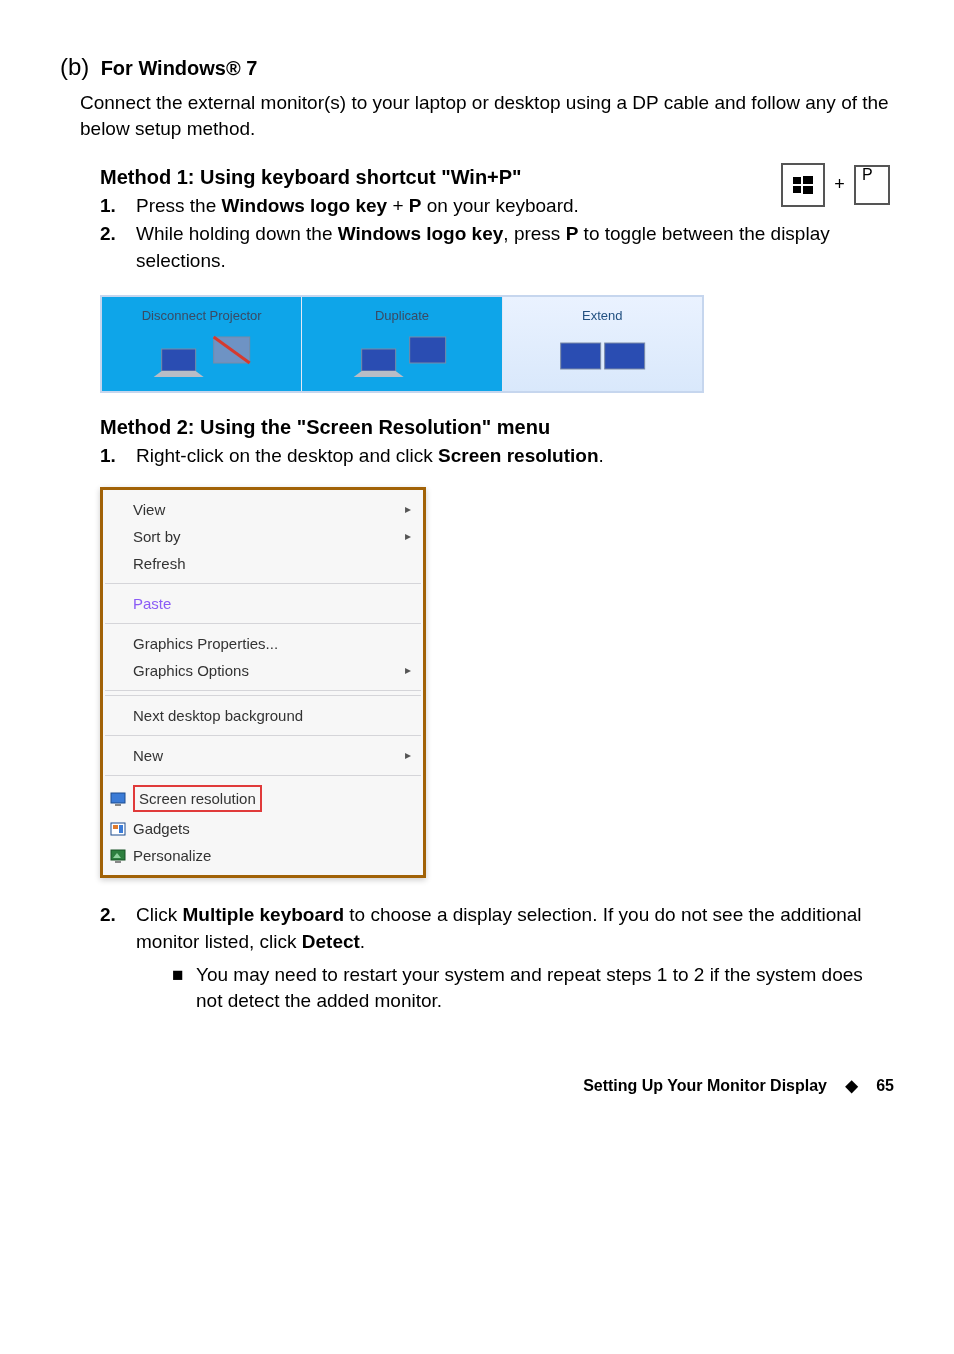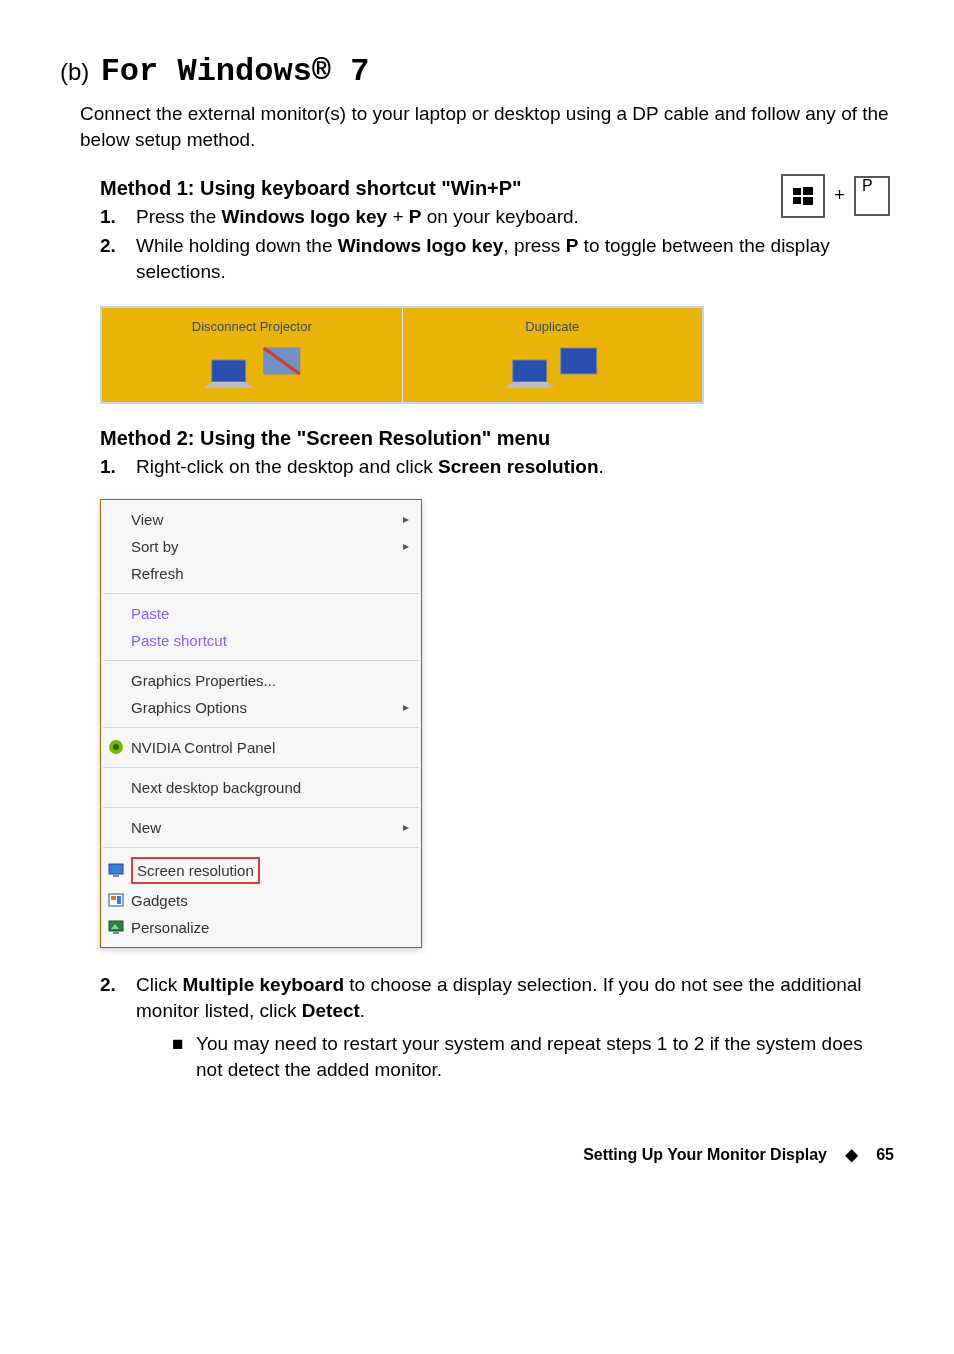--- a/index.html
+++ b/index.html
@@ -10,23 +10,22 @@
     color: #000;
     font-size: 19px;
     line-height: 1.4;
   }
   .section-letter {
     display: inline-block;
     margin-right: 6px;
     font-size: 24px;
   }
   .section-title {
-    font-size: 32px;
+    font-size: 20px;
     font-weight: bold;
-    font-family: Liberation Mono, monospace;
   }
   .header-row {
     margin-bottom: 6px;
   }
   .intro {
     margin-left: 20px;
     margin-bottom: 8px;
   }
   .method-heading {
     margin-left: 40px;
@@ -67,21 +66,21 @@
     line-height: 38px;
     margin: 0 4px;
   }
   .keycap svg { vertical-align: middle; }
   .plus { font-size: 18px; vertical-align: middle; }
   .projector-panel {
     margin: 18px 0 18px 40px;
     border: 2px solid #c6d6ee;
     width: 600px;
     display: flex;
-    background: #eab308;
+    background: #0ea5e9;
   }
   .projector-option {
     flex: 1;
     border-left: 1px solid #e3e8f5;
     padding: 10px 6px;
     text-align: center;
     font-family: "Segoe UI", Tahoma, sans-serif;
     font-size: 13px;
     color: #3a4a63;
   }
@@ -91,21 +90,21 @@
     color: #225080;
   }
   .proj-icon {
     margin-top: 8px;
     height: 48px;
     position: relative;
   }
   .context-menu {
     margin: 18px 0 24px 40px;
     width: 320px;
-    border: 1px solid #a16207;
+    border: 3px solid #a16207;
     background: #f7f7f7;
     box-shadow: 0 2px 6px rgba(0,0,0,0.2);
     font-family: "Segoe UI", Tahoma, sans-serif;
     font-size: 15px;
     color: #333;
     padding: 4px 0;
   }
   .menu-group { padding: 2px 0; }
   .menu-item {
     display: flex;
@@ -213,20 +212,29 @@
   <div class="projector-option">
     <div>Duplicate</div>
     <div class="proj-icon">
       <svg width="100%" height="48" viewBox="0 0 120 48">
         <rect x="68" y="4" width="36" height="26" fill="#2a4db2" stroke="#7a8aa6"></rect>
         <rect x="20" y="16" width="34" height="22" fill="#2a4db2" stroke="#7a8aa6"></rect>
         <polygon points="12,44 62,44 54,38 20,38" fill="#b8bdc6"></polygon>
       </svg>
     </div>
   </div>
+  <div class="projector-option selected">
+    <div>Extend</div>
+    <div class="proj-icon">
+      <svg width="100%" height="48" viewBox="0 0 120 48">
+        <rect x="18" y="10" width="40" height="26" fill="#2a4db2" stroke="#7a8aa6"></rect>
+        <rect x="62" y="10" width="40" height="26" fill="#2a4db2" stroke="#7a8aa6"></rect>
+      </svg>
+    </div>
+  </div>
 </div>
 
 <div class="method-heading">Method 2: Using the "Screen Resolution" menu</div>
 <ol class="steps">
   <li>
     <span class="num">1.</span>
     <span class="body">
       <span>Right-click on the desktop and click </span><span class="bold">Screen resolution</span><span>.</span>
     </span>
   </li>
@@ -244,46 +252,32 @@
     </div>
     <div class="menu-item enabled">
       <span>Refresh</span>
     </div>
   </div>
   <div class="menu-divider"></div>
   <div class="menu-group">
     <div class="menu-item disabled">
       <span>Paste</span>
     </div>
-    <div class="menu-item disabled">
-      <span>Paste shortcut</span>
-    </div>
   </div>
   <div class="menu-divider"></div>
   <div class="menu-group">
     <div class="menu-item enabled">
       <span>Graphics Properties...</span>
     </div>
     <div class="menu-item enabled">
       <span>Graphics Options</span>
       <span class="menu-arrow">▸</span>
     </div>
   </div>
   <div class="menu-divider"></div>
-  <div class="menu-group">
-    <div class="menu-item enabled">
-      <span class="menu-icon">
-        <svg width="18" height="18" viewBox="0 0 18 18">
-            <circle cx="9" cy="9" r="7" fill="#76b900"></circle>
-            <circle cx="9" cy="9" r="3" fill="#3a5f00"></circle>
-          </svg>
-      </span>
-      <span>NVIDIA Control Panel</span>
-    </div>
-  </div>
   <div class="menu-divider"></div>
   <div class="menu-group">
     <div class="menu-item enabled">
       <span>Next desktop background</span>
     </div>
   </div>
   <div class="menu-divider"></div>
   <div class="menu-group">
     <div class="menu-item enabled">
       <span>New</span>

